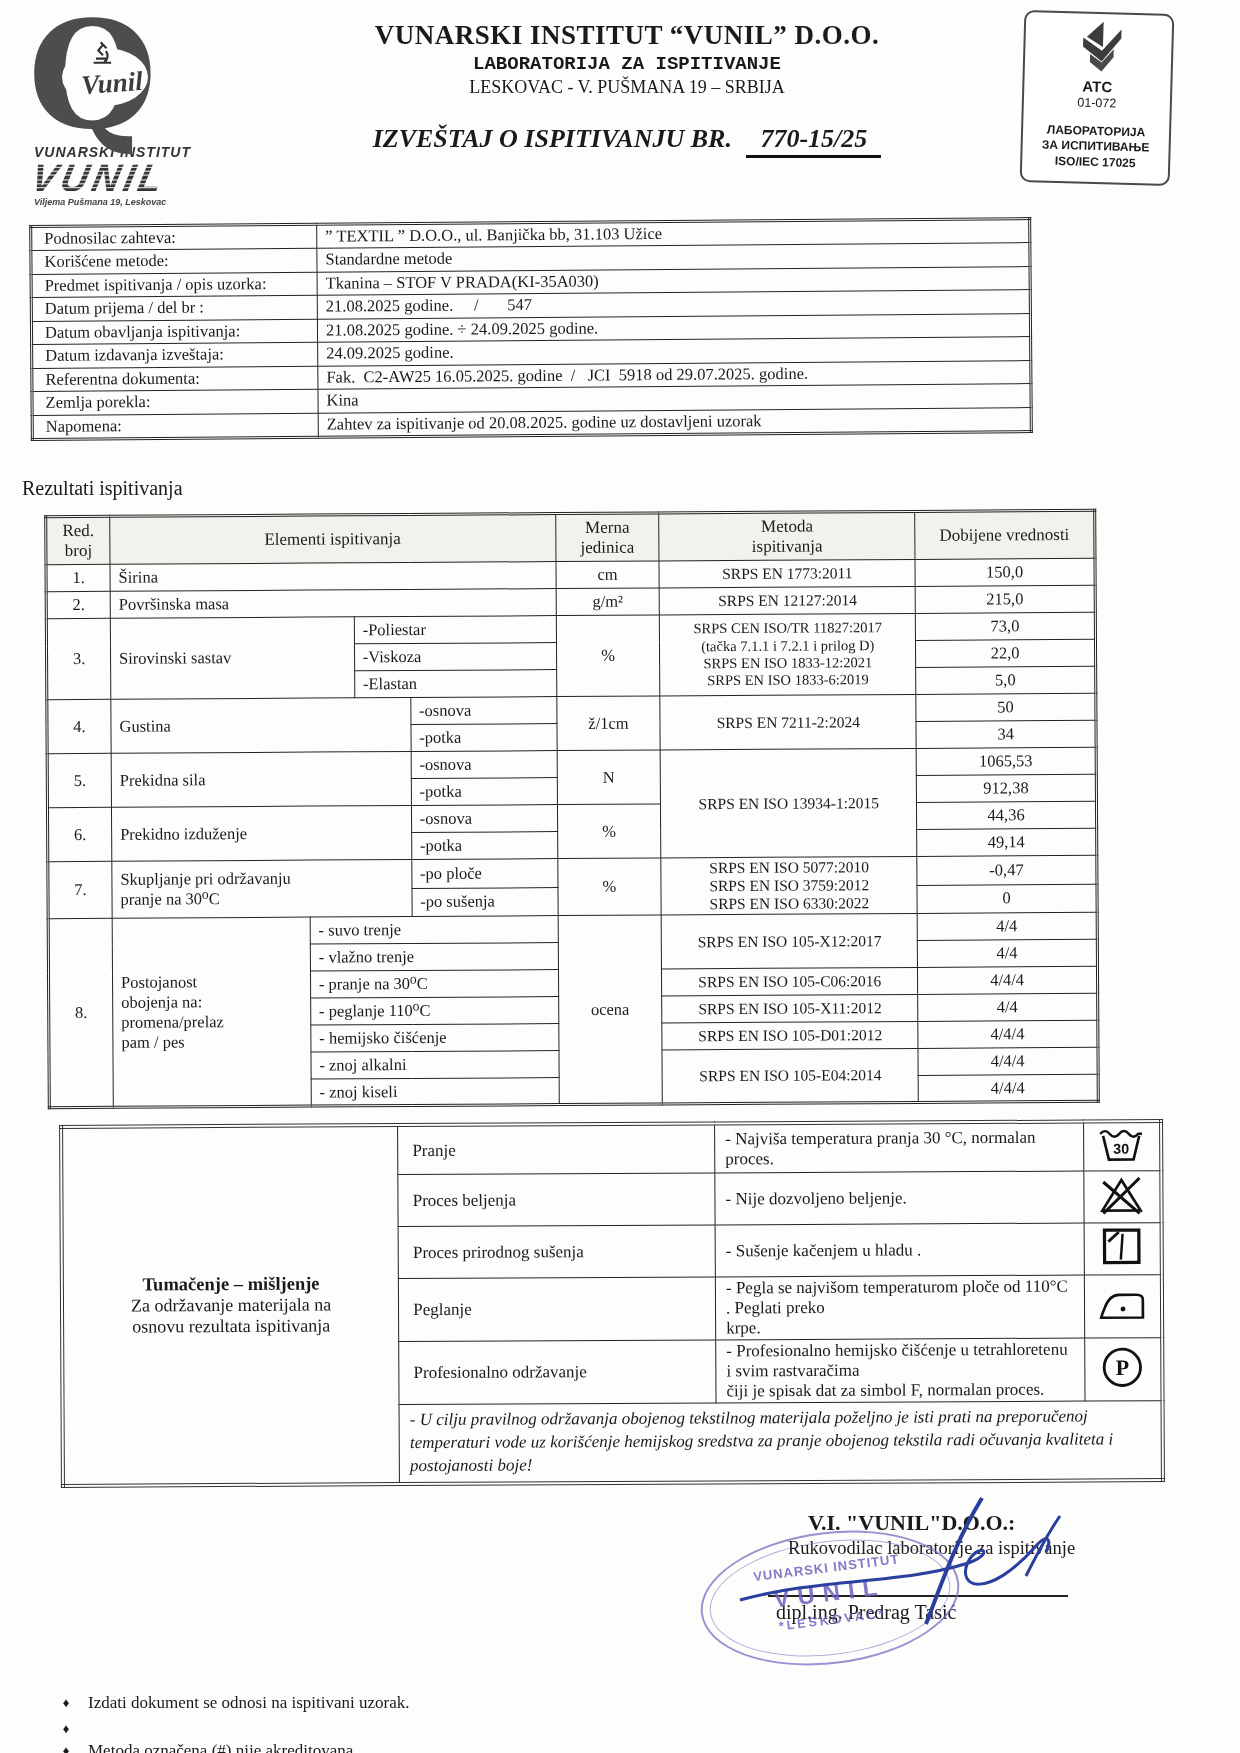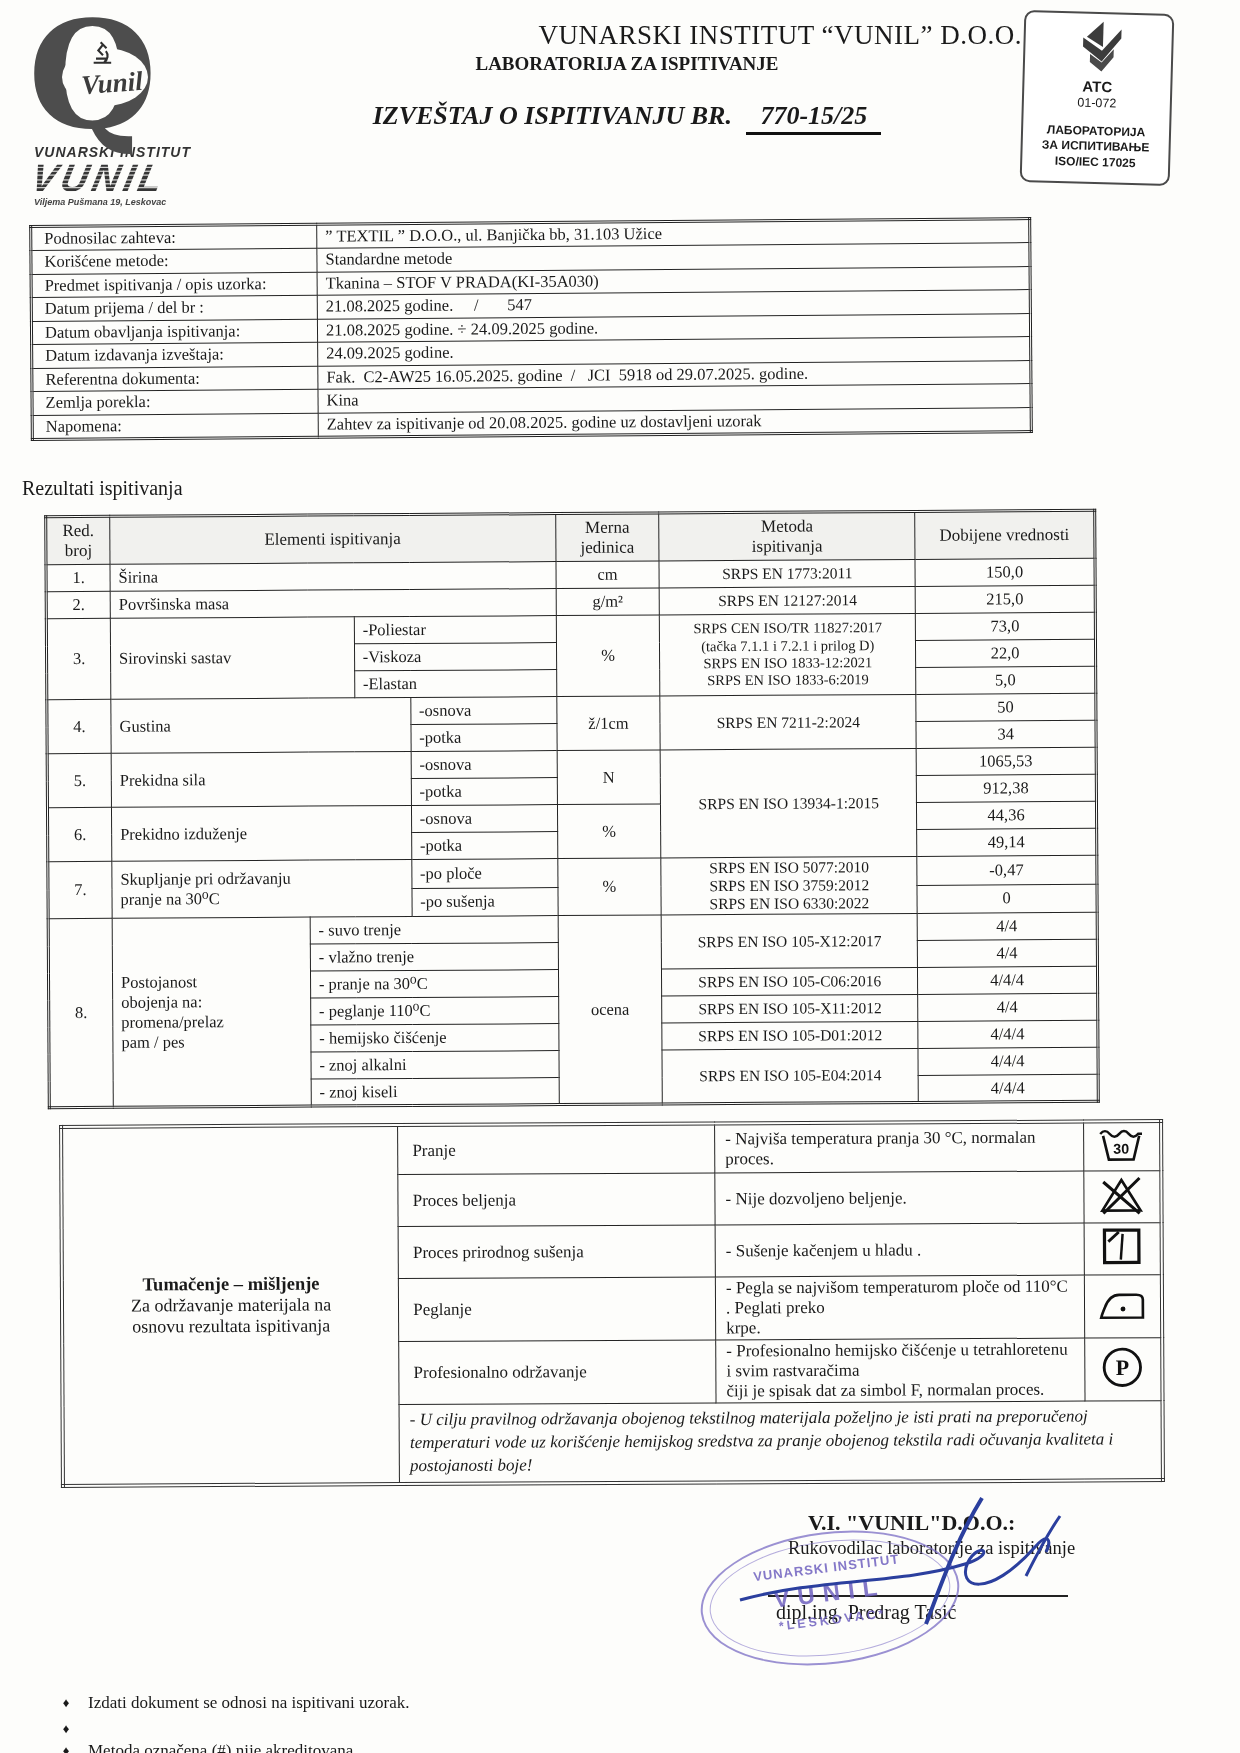--- a/index.html
+++ b/index.html
@@ -12,22 +12,22 @@
   .q-wrap { position:relative; width:160px; height:132px; }
   .q-glyph { font-family:"DejaVu Serif",serif; font-weight:bold; font-size:148px; line-height:0.88; color:#4d4d4d; }
   .q-ellipse { position:absolute; left:34px; top:38px; width:86px; height:58px; background:#fdfdfb; border-radius:50%; }
   .q-scope { position:absolute; left:60px; top:30px; }
   .q-text { position:absolute; left:44px; top:58px; width:80px; text-align:center; font-style:italic; font-size:27px; font-weight:bold; color:#3c3c3c; transform:rotate(-4deg); }
   .logo-line1 { font-family:"Liberation Sans",sans-serif; font-style:italic; font-size:14px; letter-spacing:1px; color:#333; margin:2px 0 0 6px; font-weight:bold; }
   .logo-line2 { font-family:"Liberation Sans",sans-serif; font-style:italic; font-weight:bold; font-size:38px; letter-spacing:4px; color:#3a3a3a; transform:skewX(-12deg); margin-left:4px; line-height:0.95;
     background:repeating-linear-gradient(180deg,#353535 0 3px,#fdfdfb 3px 4px); -webkit-background-clip:text; background-clip:text; -webkit-text-fill-color:transparent; }
   .logo-line3 { font-family:"Liberation Sans",sans-serif; font-style:italic; font-size:9px; color:#444; margin:1px 0 0 6px; font-weight:bold; }
   .org-col { flex:1; text-align:center; padding-top:10px; }
-  .org-name { font-size:27px; font-weight:normal; letter-spacing:0.5px;text-align:right; }
-  .org-l2 { font-size:19px; font-weight:bold; margin-top:2px; }
+  .org-name { font-size:27px; font-weight:bold; letter-spacing:0.5px; }
+  .org-l2 { font-size:19px; font-weight:bold; margin-top:2px;font-family:Liberation Mono, monospace; }
   .org-l3 { font-size:18px; margin-top:2px; }
   .org-l4 { font-size:18px; margin-top:2px; }
   .report-line { margin-top:26px; font-size:26px; font-weight:bold; font-style:italic; }
   .report-num { display:inline-block; border-bottom:3px solid #111; padding:0 14px 1px 14px; margin-left:8px; }
   .badge-col { width:218px; padding-top:2px; }
   .badge { width:150px; height:172px; border:2px solid #4a4a4a; border-radius:10px; text-align:center; transform:rotate(1.6deg); padding-top:6px; background:#fff; }
   .badge-atc { font-family:"Liberation Sans",sans-serif; font-weight:bold; font-size:15px; margin-top:2px; }
   .badge-code { font-family:"Liberation Sans",sans-serif; font-size:12.5px; margin-top:1px; }
   .badge-cyr { font-family:"Liberation Sans",sans-serif; font-weight:bold; font-size:12px; line-height:1.25; margin-top:14px; white-space:pre-line; }
   .badge-iso { font-family:"Liberation Sans",sans-serif; font-weight:bold; font-size:12px; margin-top:1px; }
@@ -100,20 +100,21 @@
         <div class="q-text">Vunil</div>
       </div>
       <div class="logo-line1">VUNARSKI INSTITUT</div>
       <div class="logo-line2">VUNIL</div>
       <div class="logo-line3">Viljema Pušmana 19, Leskovac</div>
     </div>
 
     <div class="org-col">
       <div class="org-name">VUNARSKI INSTITUT “VUNIL” D.O.O.</div>
       <div class="org-l2">LABORATORIJA ZA ISPITIVANJE</div>
+      <div class="org-l3">LESKOVAC - V. PUŠMANA 19 – SRBIJA</div>
       <div class="report-line">
         <span>IZVEŠTAJ O ISPITIVANJU BR.</span>
         <span class="report-num">770-15/25</span>
       </div>
     </div>
 
     <div class="badge-col">
       <div class="badge">
         <svg width="58" height="52" viewBox="0 0 64 56">
           <path d="M37 1 L37 29 L19 18 Z" fill="#3c3c3c"></path>

